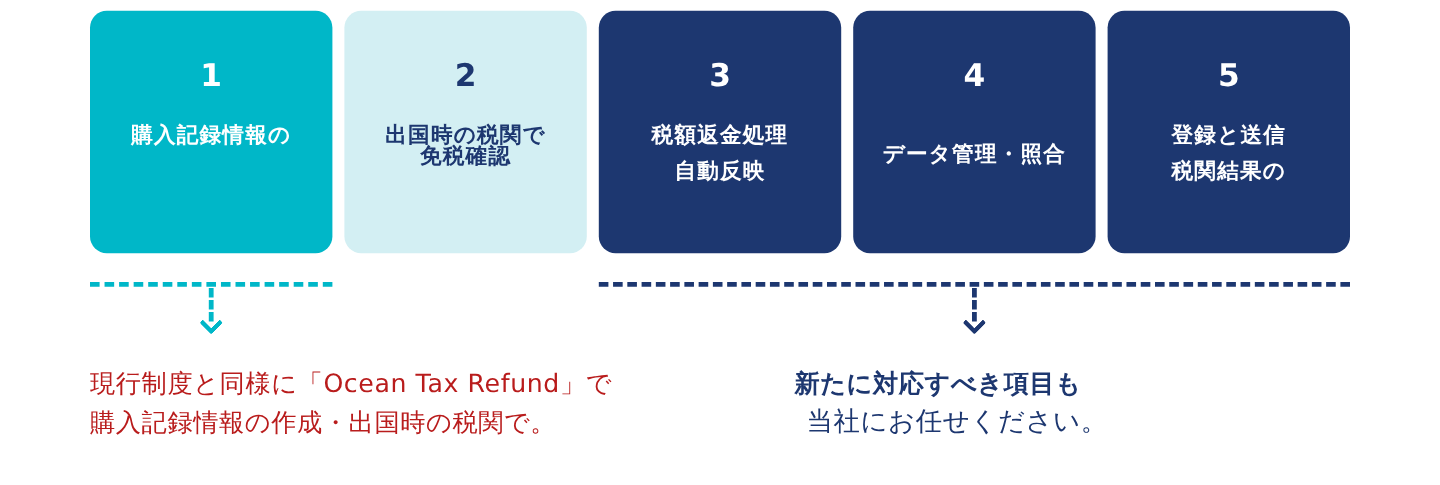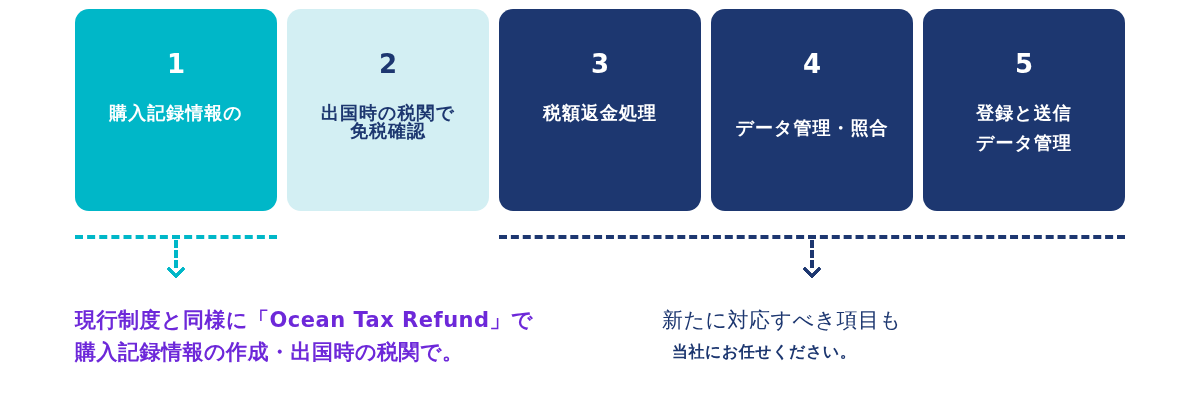--- a/index.html
+++ b/index.html
@@ -17,63 +17,64 @@
     .step .label.one { top: 104px; font-family: Liberation Serif, serif; }
     .s-teal { background: #00b7c8; color: #ffffff; }
     .s-light { background: #d3eff3; color: #1d3770; }
     .s-navy { background: #1d3770; color: #ffffff; }
 
     .dash { position: absolute; height: 0; border-top: 4px dashed; }
     .vdash { position: absolute; width: 0; border-left: 4px dashed; }
     .chev { position: absolute; width: 10px; height: 10px; border-right: 4px solid; border-bottom: 4px solid; transform: rotate(45deg); border-radius: 2px; }
 
     .caption { position: absolute; font-size: 21px; line-height: 32px; letter-spacing: 0.5px; }
-    .cap-left { left: 75px; top: 304px; color: #6d28d9; font-weight: bold; }
+    .cap-left { left: 75px; top: 304px; color: #b91c1c; font-weight: normal; }
     .cap-right { left: 662px; top: 304px; color: #1d3770; }
-    .cap-right .l2 { display: block; font-weight: bold; font-size: 16px; padding-left: 10px; }
+    .cap-right .l2 { display: block; font-weight: normal; font-size: 22px; padding-left: 10px; }
   </style>
 </head>
 <body>
 
 <div class="step s-teal" style="left:75px;">
   <div class="num">1</div>
   <div class="label two">購入記録情報の</div>
 </div>
 
 <div class="step s-light" style="left:287px;">
   <div class="num">2</div>
   <div class="label two">出国時の税関で</div>
   <div class="label two" style="top:107px;">免税確認</div>
 </div>
 
 <div class="step s-navy" style="left:499px;">
   <div class="num">3</div>
   <div class="label two">税額返金処理</div>
+  <div class="label two" style="top:119px;">自動反映</div>
 </div>
 
 <div class="step s-navy" style="left:711px;">
   <div class="num">4</div>
   <div class="label one">データ管理・照合</div>
 </div>
 
 <div class="step s-navy" style="left:923px;">
   <div class="num">5</div>
   <div class="label two">登録と送信</div>
-  <div class="label two" style="top:119px;">データ管理</div>
+  <div class="label two" style="top:119px;">税関結果の</div>
 </div>
 
 <div class="dash" style="left:75px; top:235px; width:202px; border-color:#00b7c8;"></div>
 <div class="vdash" style="left:174px; top:240px; height:28px; border-color:#00b7c8;"></div>
 <div class="chev" style="left:169px; top:262px; border-color:#00b7c8;"></div>
 
 <div class="dash" style="left:499px; top:235px; width:626px; border-color:#1d3770;"></div>
 <div class="vdash" style="left:810px; top:240px; height:28px; border-color:#1d3770;"></div>
 <div class="chev" style="left:805px; top:262px; border-color:#1d3770;"></div>
 
 <div class="caption cap-left">
   <span style="display:block;">現行制度と同様に「Ocean Tax Refund」で</span>
   <span style="display:block;">購入記録情報の作成・出国時の税関で。</span>
 </div>
 
 <div class="caption cap-right">
-  <span style="display:block;">新たに対応すべき項目も</span>
+  <span style="display:block;font-weight:bold;">新たに対応すべき項目も</span>
   <span class="l2">当社にお任せください。</span>
 </div>
 
 </body></html>

